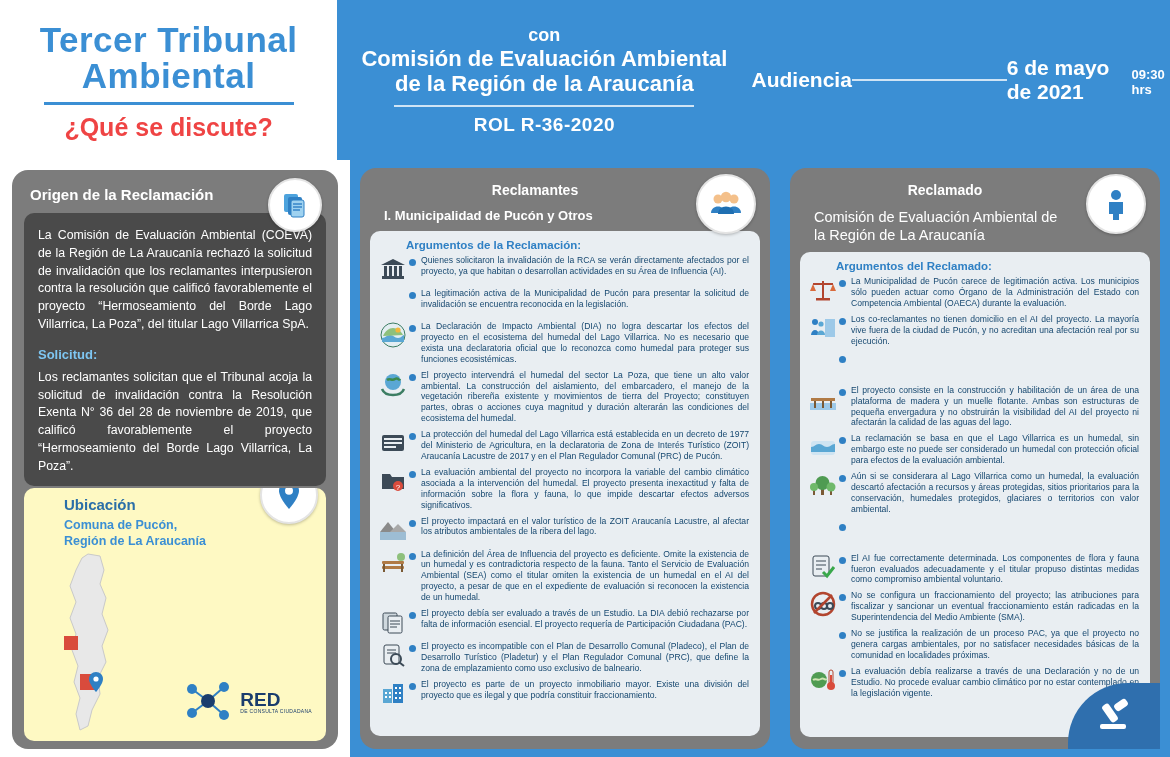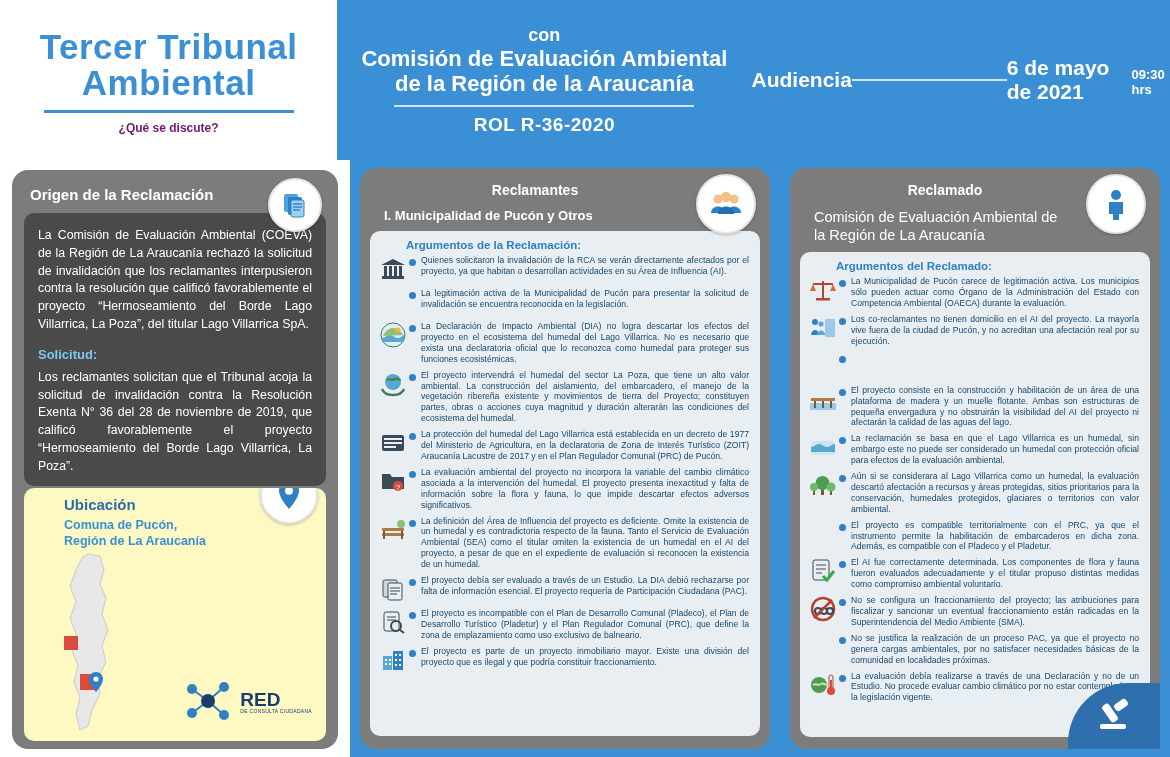--- a/index.html
+++ b/index.html
@@ -18,21 +18,21 @@
   .hcol.mid{width:430px;background:#3b8fd4;display:flex;flex-direction:column;
     align-items:center;justify-content:center;}
   .hcol.right{flex:1;background:#3b8fd4;display:flex;flex-direction:row;
     align-items:center;justify-content:center;}
 
   .tt-title{
     color:#3b8fd4;font-size:35px;font-weight:bold;line-height:1.02;text-align:center;
     letter-spacing:.5px;
   }
   .tt-rule{width:250px;height:3px;background:#3b8fd4;margin:9px 0 8px 0;}
-  .tt-sub{color:#701a75;font-size:12px;font-weight:bold;}
+  .tt-sub{color:#ef4444;font-size:25px;font-weight:bold;}
 
   .mid-l1{color:#fff;font-size:22px;font-weight:bold;text-align:center;line-height:1.12;}
   .mid-con{color:#fff;font-size:18px;font-weight:bold;text-align:center;margin:1px 0;}
   .mid-l2{color:#fff;font-size:22px;font-weight:bold;text-align:center;line-height:1.12;}
   .mid-rule{width:300px;height:2px;background:#cfe4f5;margin:8px 0 7px 0;}
   .mid-rol{color:#fff;font-size:19px;font-weight:bold;letter-spacing:.5px;}
 
   .aud-title{color:#fff;font-size:21px;font-weight:bold;}
   .aud-rule{width:230px;height:2px;background:#cfe4f5;margin:9px 0 9px 0;}
   .aud-date{color:#fff;font-size:21px;font-weight:bold;}
@@ -298,20 +298,31 @@
                 <svg width="26" height="24" viewBox="0 0 26 24">
                     <path d="M2 5h8l2 3h12v12H2z" fill="#3c4a57"></path>
                     <circle cx="18" cy="17" r="5" fill="#d94b3c"></circle>
                     <text x="18" y="20.5" font-size="8" fill="#fff" text-anchor="middle" font-family="sans-serif">?</text>
                   </svg>
               </span>
               <span class="arg-dot"></span>
               <span class="arg-txt">La evaluación ambiental del proyecto no incorpora la variable del cambio climático asociada a la intervención del humedal. El proyecto presenta inexactitud y falta de información sobre la flora y fauna, lo que impide descartar efectos adversos significativos.</span>
             </li>
 
+            <li class="arg-item">
+              <span class="arg-ico">
+                <svg width="28" height="24" viewBox="0 0 28 24">
+                    <rect x="1" y="14" width="26" height="8" fill="#9dbdd4"></rect>
+                    <path d="M1 14 L9 4 L17 14Z" fill="#8a8a8a"></path>
+                    <path d="M11 14 L19 6 L27 14Z" fill="#a8a8a8"></path>
+                  </svg>
+              </span>
+              <span class="arg-dot"></span>
+              <span class="arg-txt">El proyecto impactará en el valor turístico de la ZOIT Araucanía Lacustre, al afectar los atributos ambientales de la ribera del lago.</span>
+            </li>
 
             <li class="arg-item">
               <span class="arg-ico">
                 <svg width="28" height="24" viewBox="0 0 28 24">
                     <rect x="3" y="10" width="22" height="3" rx="1" fill="#b07a45"></rect>
                     <rect x="3" y="15" width="22" height="3" rx="1" fill="#b07a45"></rect>
                     <rect x="4" y="13" width="2" height="8" fill="#7a5a35"></rect>
                     <rect x="22" y="13" width="2" height="8" fill="#7a5a35"></rect>
                     <circle cx="22" cy="6" r="4" fill="#8ec07c"></circle>
                   </svg>
@@ -463,21 +474,20 @@
                     <circle cx="5" cy="15" r="4" fill="#6fb96a"></circle>
                   </svg>
               </span>
               <span class="arg-dot"></span>
               <span class="arg-txt">Aún si se considerara al Lago Villarrica como un humedal, la evaluación descartó afectación a recursos y áreas protegidas, sitios prioritarios para la conservación, humedales protegidos, glaciares o territorios con valor ambiental.</span>
             </li>
 
             <li class="arg-item">
               <span class="arg-ico"></span>
               <span class="arg-dot"></span>
-              <span class="arg-txt">El proyecto es compatible territorialmente con el PRC, ya que el instrumento permite la habilitación de embarcaderos en dicha zona. Además, es compatible con el Pladeco y el Pladetur.</span>
             </li>
 
             <li class="arg-item">
               <span class="arg-ico">
                 <svg width="28" height="26" viewBox="0 0 28 26">
                     <rect x="4" y="2" width="16" height="20" rx="2" fill="#e9eef2" stroke="#3c4a57"></rect>
                     <line x1="7" y1="7" x2="17" y2="7" stroke="#3c4a57"></line>
                     <line x1="7" y1="11" x2="17" y2="11" stroke="#3c4a57"></line>
                     <line x1="7" y1="15" x2="13" y2="15" stroke="#3c4a57"></line>
                     <path d="M14 18 l4 4 l7-9" stroke="#3aa84b" stroke-width="3" fill="none"></path>

